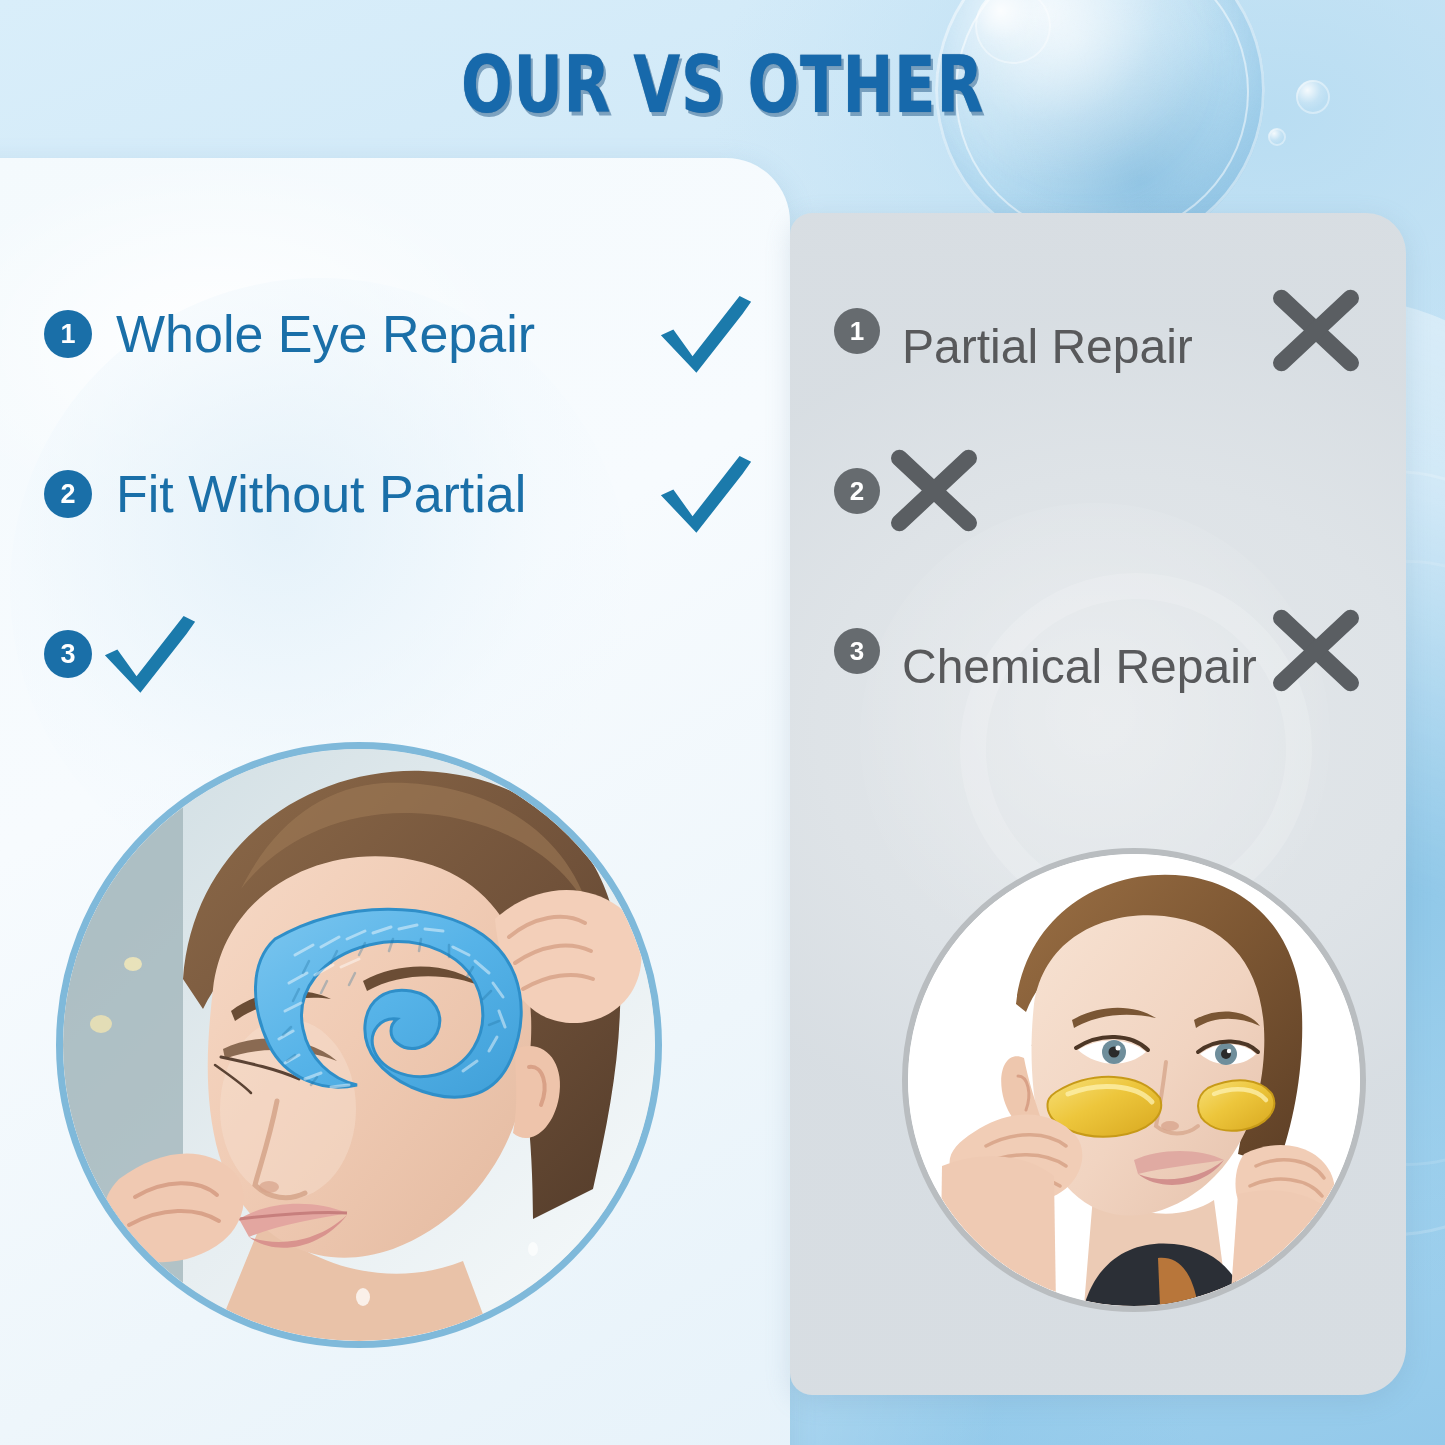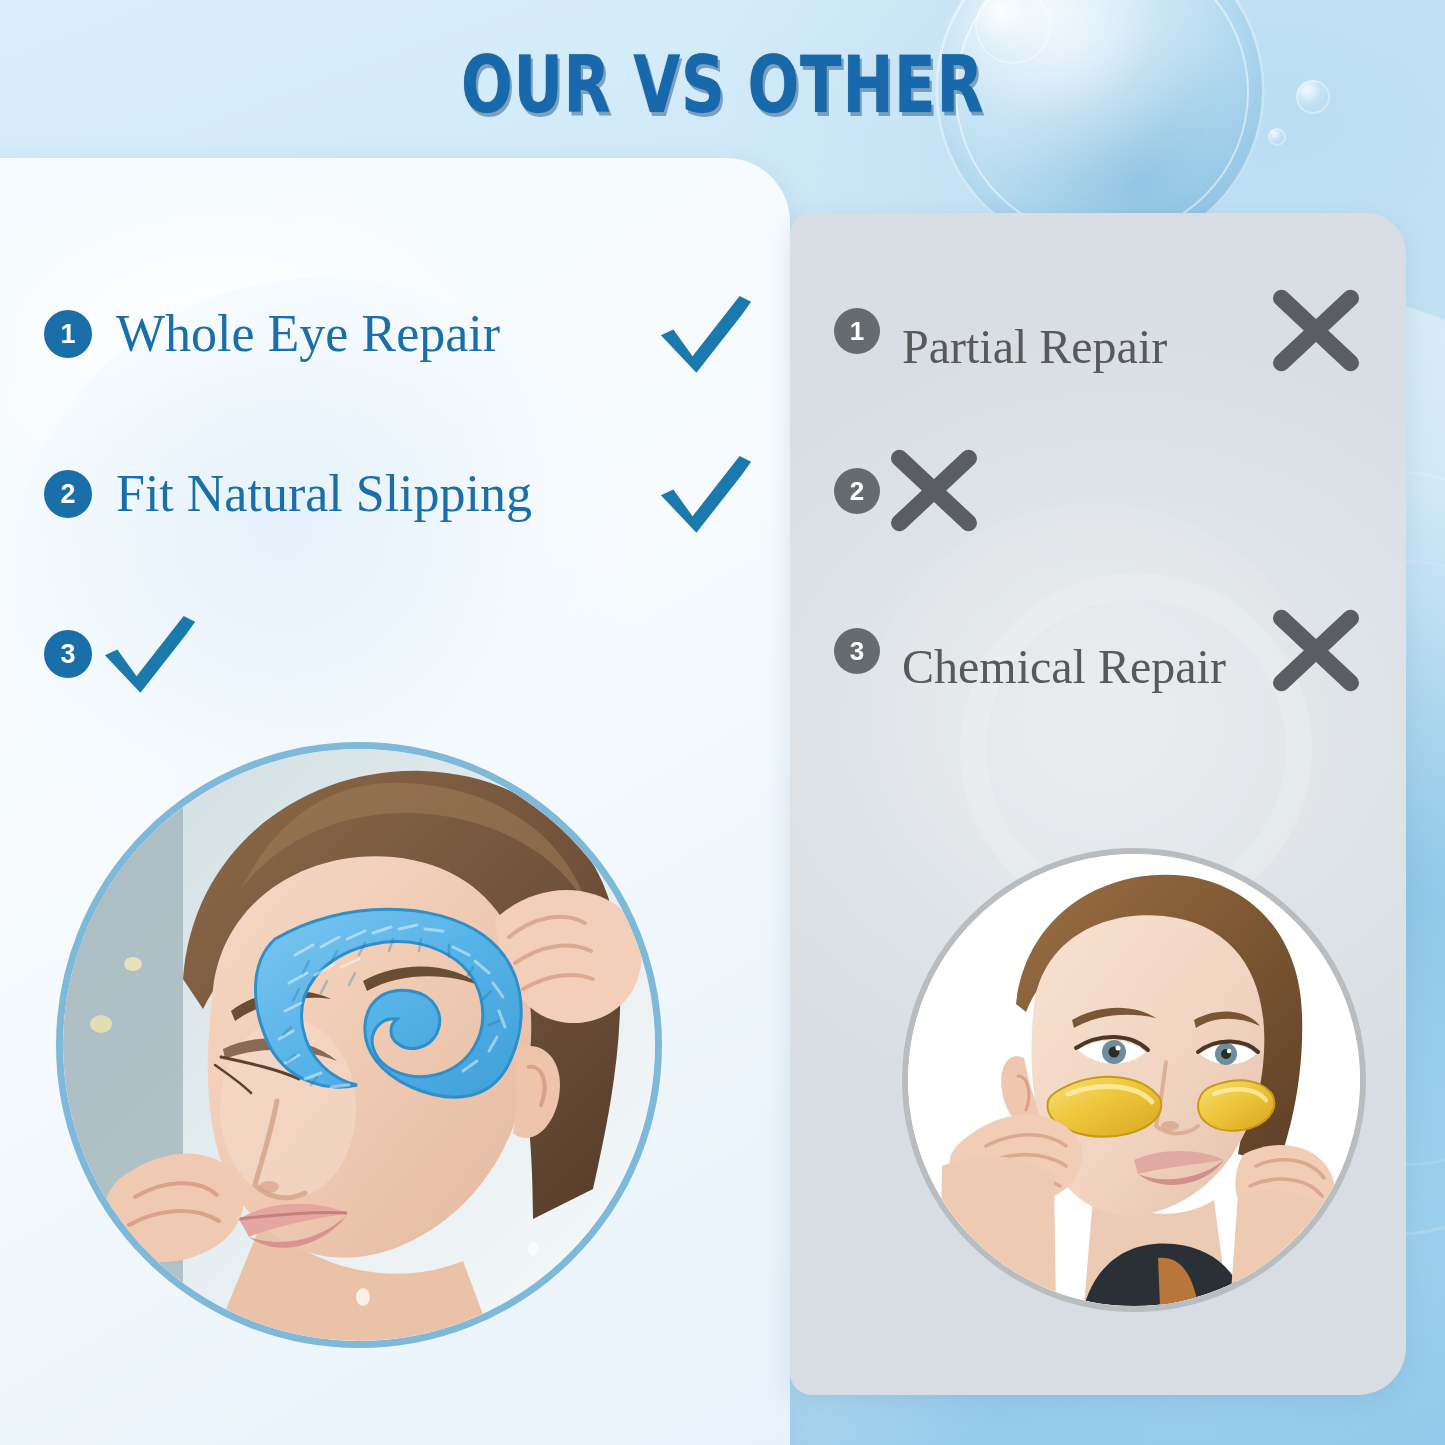--- a/index.html
+++ b/index.html
@@ -160,21 +160,21 @@
   }
   .left .num  { background: #1a6fa8; }
   .right .num { background: #666b6f; width: 46px; height: 46px; font-size: 26px; }
 
   .label {
     flex: 1 1 auto;
     padding-left: 24px;
     font-size: 52px;
     line-height: 1.05;
     white-space: nowrap;
-    font-family: Liberation Serif, serif;
+    font-family: Liberation Sans, sans-serif;
     font-weight: 400;
   }
   .left .label  { color: #1a6fa8; }
   .right .label { color: #58595b; font-size: 48px; padding-left: 22px; margin-top: 32px; }
 
   .mark {
     flex: 0 0 auto;
     width: 96px; height: 82px;
     display: flex; align-items: center; justify-content: center;
   }
@@ -231,21 +231,21 @@
       <div class="num">1</div>
       <div class="label">Whole Eye Repair</div>
       <div class="mark">
         <svg viewBox="0 0 100 86" aria-hidden="true">
           <path d="M3 44 L16 38 L36 66 L85 3 L97 9 L88 22 L40 83 Z" fill="#1b7aab"></path>
         </svg>
       </div>
     </div>
     <div class="row">
       <div class="num">2</div>
-      <div class="label">Fit Natural Slipping</div>
+      <div class="label">Fit Without Partial</div>
       <div class="mark">
         <svg viewBox="0 0 100 86" aria-hidden="true">
           <path d="M3 44 L16 38 L36 66 L85 3 L97 9 L88 22 L40 83 Z" fill="#1b7aab"></path>
         </svg>
       </div>
     </div>
     <div class="row">
       <div class="num">3</div>
       <div class="mark">
         <svg viewBox="0 0 100 86" aria-hidden="true">

